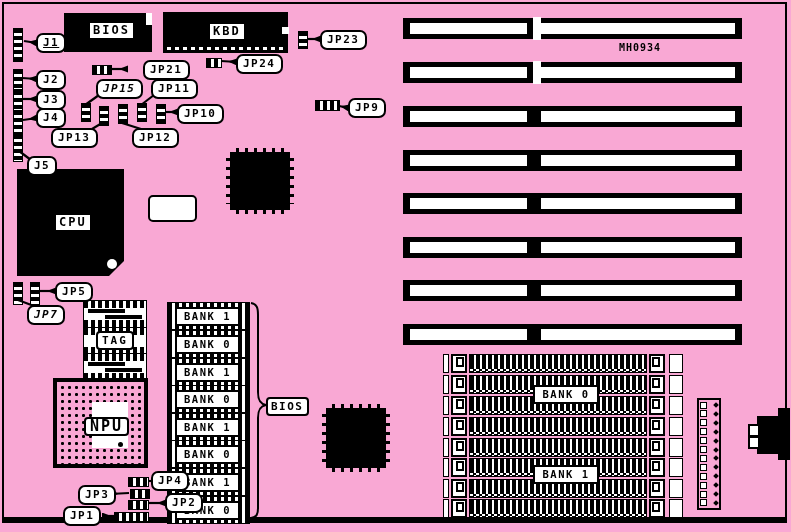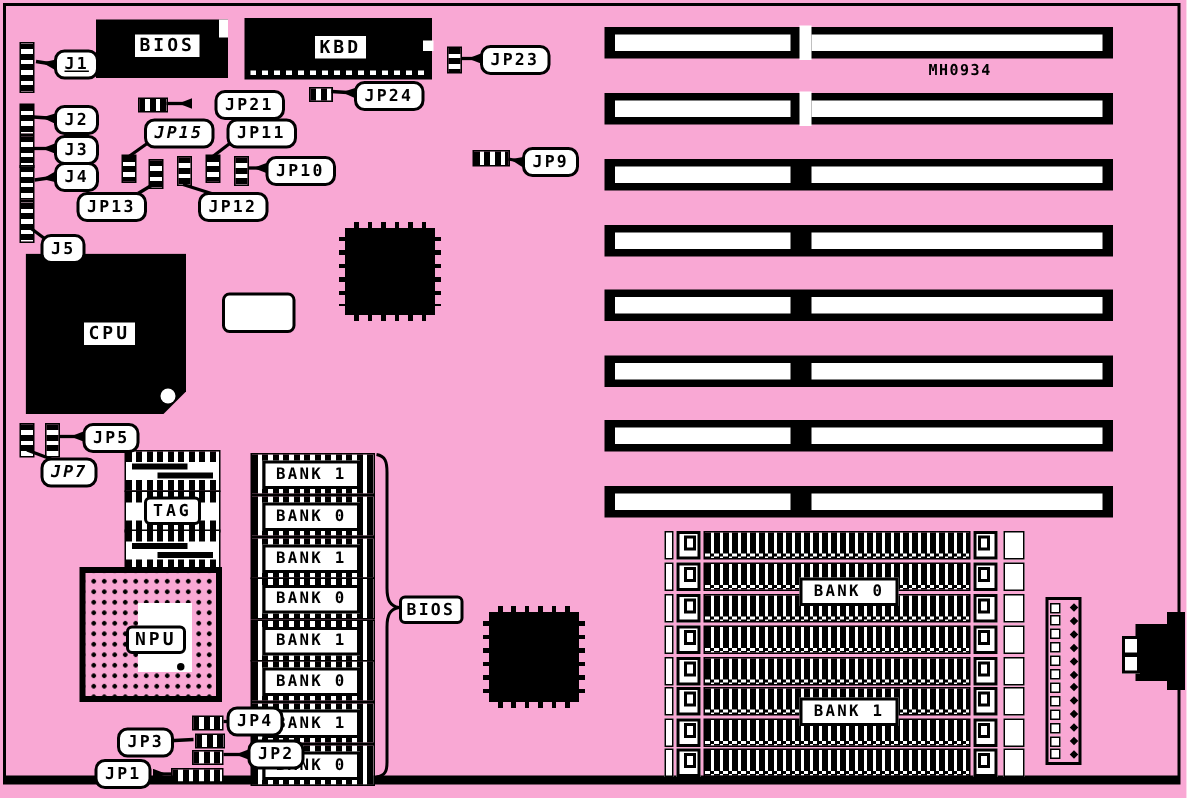--- a/index.html
+++ b/index.html
@@ -168,21 +168,21 @@
   <div class="dip" style="left:167px;top:496px;width:81px;height:26px;">
       <span class="bank-lbl">BANK 0</span>
     </div>
 
   <div class="chip-lbl boxed" style="left:266px;top:397px;font-size:11px;letter-spacing:1.5px;padding:0 3px;">BIOS</div>
 
   <div class="npu">
     <div class="ctr"></div>
     <div class="dot"></div>
   </div>
-  <div class="chip-lbl boxed" style="left:84px;top:417px;font-size:12px;padding:0 4px;">NPU</div>
+  <div class="chip-lbl boxed" style="left:84px;top:417px;font-size:15px;padding:0 4px;">NPU</div>
 
   <div class="qfp" style="left:326px;top:408px;width:60px;height:60px;">
     <div class="tick t"></div>
       <div class="tick b"></div>
     <div class="tick l"></div>
       <div class="tick r"></div>
   </div>
 
   <div class="hjump" style="left:128px;top:477px;width:19px;"></div>
   <div class="hjump" style="left:130px;top:489px;width:18px;"></div>

